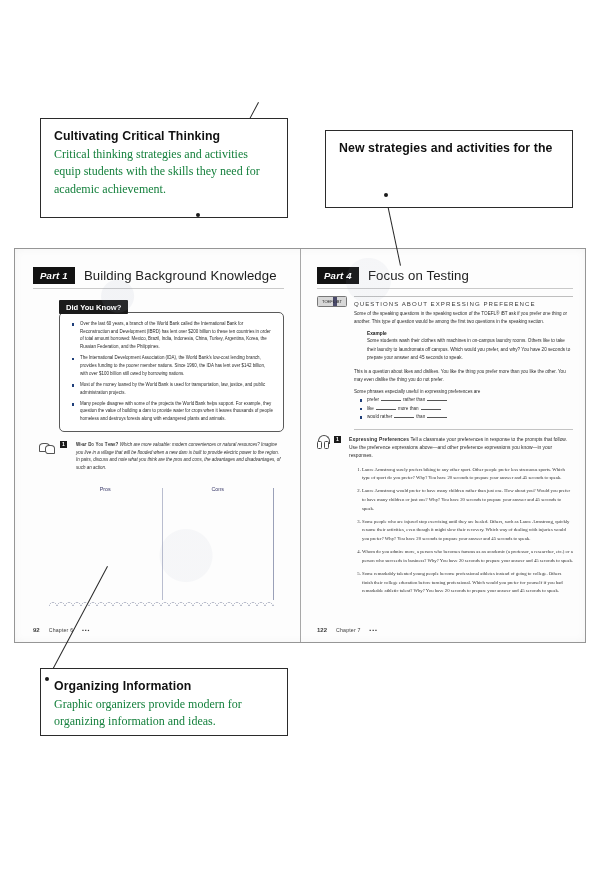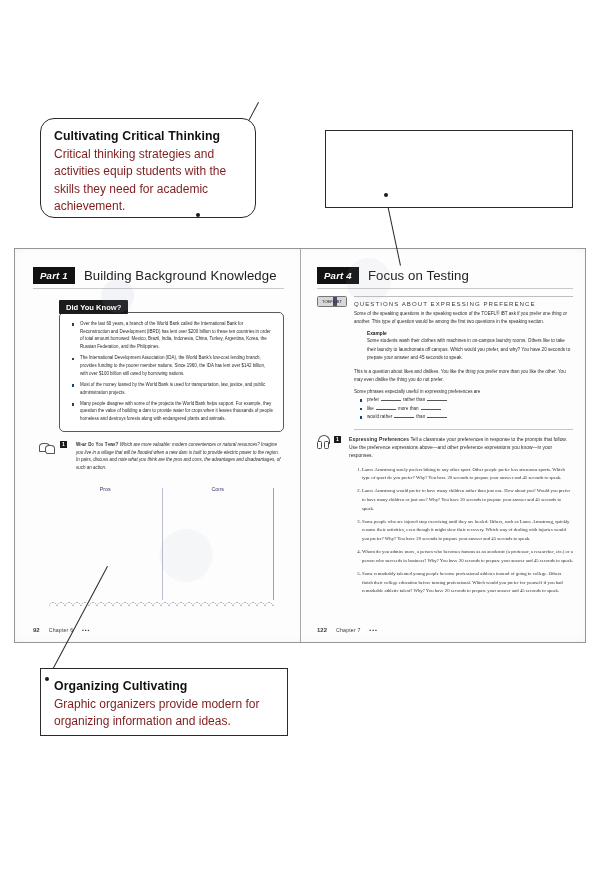--- a/index.html
+++ b/index.html
@@ -27,26 +27,27 @@
     font-weight:bold;
     font-size:12.3px;
     letter-spacing:.1px;
     display:block;
     margin-bottom:1px;
     color:#111;
   }
   .callout .c-body{
     font-size:12px;
     display:block;
-    color:#7f1d1d;
+    color:#15803d;
+    font-family:Liberation Serif, serif;
   }
   .callout .c-body .reg{font-size:7.5px;vertical-align:super;}
   .callout .c-body b{font-weight:bold;}
 
-  #callout-ct{left:40px;top:118px;width:216px;height:100px;border-radius:14px;}
+  #callout-ct{left:40px;top:118px;width:248px;height:100px;}
   #callout-toefl{left:325px;top:130px;width:248px;height:78px;}
   #callout-org{left:40px;top:668px;width:248px;height:68px;}
 
   
   .leader{position:absolute;z-index:7;background:#262626;transform-origin:0 0;height:1.1px;}
   .dot{position:absolute;z-index:9;width:4px;height:4px;border-radius:50%;background:#1a1a1a;}
 
   
   .spread{
     position:absolute;left:14px;top:248px;width:572px;height:395px;
@@ -203,24 +204,25 @@
 
   <div class="leader" style="left:47px;top:679px;width:128px;transform:rotate(-62deg);"></div>
   <div class="dot" style="left:45px;top:677px;"></div>
 
   <div class="callout" id="callout-ct">
     <span class="c-title">Cultivating Critical Thinking</span>
     <span class="c-body">Critical thinking strategies and activities equip students with the skills they need for academic achievement.</span>
   </div>
 
   <div class="callout" id="callout-toefl">
+    <span class="c-title">New strategies and activities for the</span>
   </div>
 
   <div class="callout" id="callout-org">
-    <span class="c-title">Organizing Cultivating</span>
+    <span class="c-title">Organizing Information</span>
     <span class="c-body">Graphic organizers provide modern for organizing information and ideas.</span>
   </div>
 
   <div class="spread">
     <div class="gutter"></div>
 
     <div class="page left">
       <div class="parthead">
         <span class="parttag">Part 1</span>
         <span class="parttitle">Building Background Knowledge</span>

